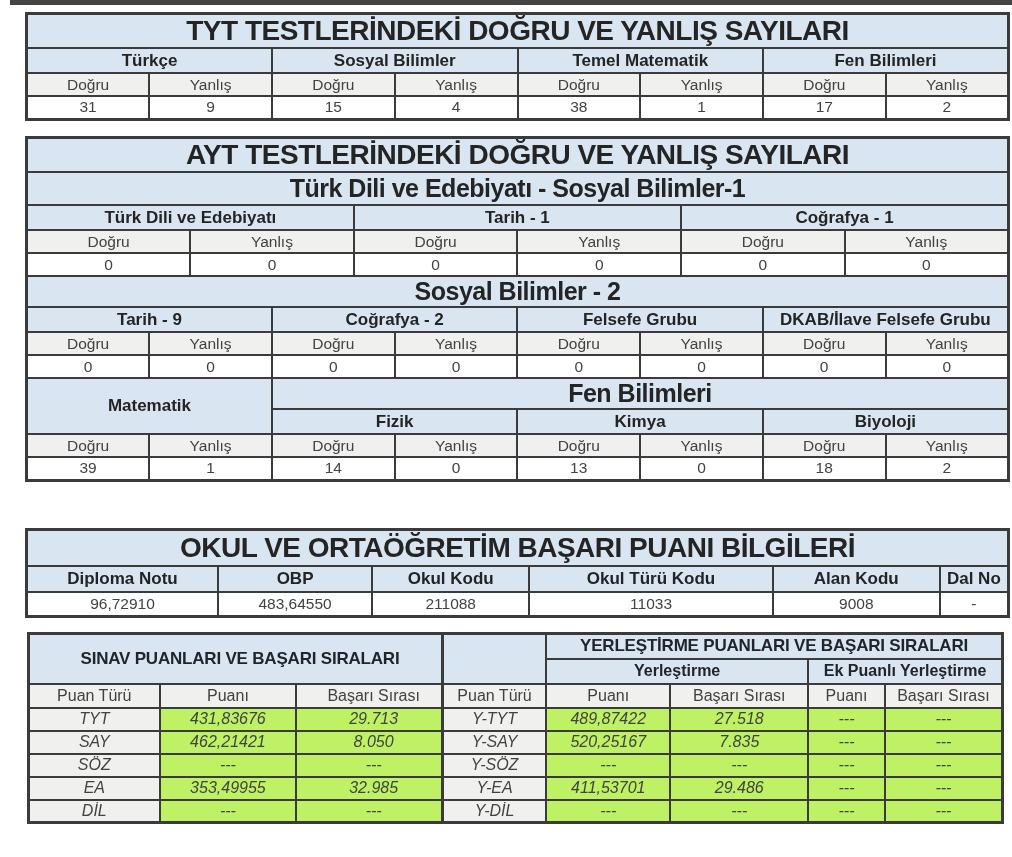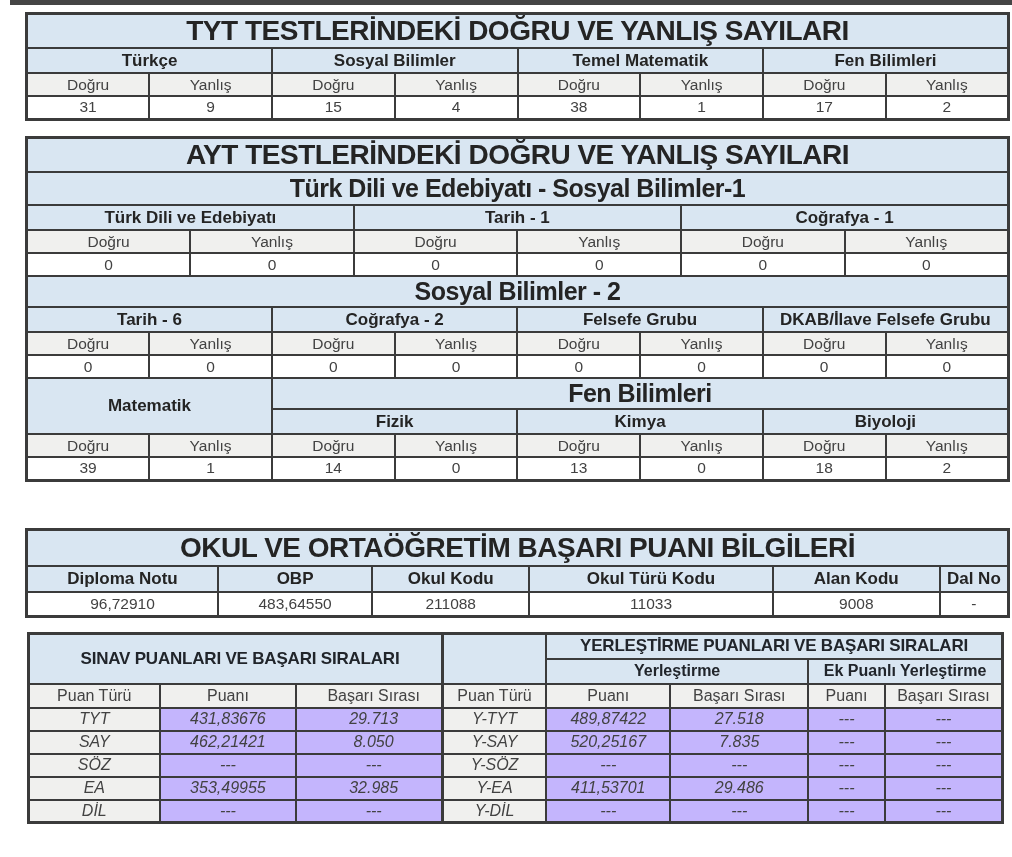--- a/index.html
+++ b/index.html
@@ -9,21 +9,21 @@
     --border-col:#3b3b3b;
     --band-col:#454545;
     --text-dark:#242424;
     --text-mid:#424242;
   }
   html,body{margin:0;padding:0;background:#ffffff;}
   body{font-family:"Liberation Sans","DejaVu Sans",sans-serif;}
   .page{position:relative;width:1012px;height:857px;background:#fff;overflow:hidden;}
   .band{position:absolute;top:0;left:10px;width:1002px;height:5px;background:var(--band-col);}
 
-  table{border-collapse:collapse;table-layout:fixed;position:absolute;background:#c4b5fd;}
+  table{border-collapse:collapse;table-layout:fixed;position:absolute;background:#bef264;}
   table{border:3px solid var(--border-col);}
   td{border:2px solid var(--border-col);text-align:center;vertical-align:middle;
      overflow:hidden;white-space:nowrap;padding:0;color:var(--text-mid);}
 
   .blue{background:var(--header-blue);}
   .gray{background:var(--row-gray);}
 
   .t-title{font-size:28px;font-weight:bold;color:var(--text-dark);letter-spacing:-0.5px;}
   .s-title{font-size:25px;font-weight:bold;color:var(--text-dark);letter-spacing:-0.5px;margin-left:36px;}
   .g-head{font-size:17px;font-weight:bold;color:var(--text-dark);margin-top:27px;}
@@ -158,21 +158,21 @@
       <td colspan="4" class="val">0</td>
       <td colspan="4" class="val">0</td>
       <td colspan="4" class="val">0</td>
       <td colspan="4" class="val">0</td>
       <td colspan="4" class="val">0</td>
     </tr>
     <tr class="r-s2title">
       <td colspan="24" class="blue s-title">Sosyal Bilimler - 2</td>
     </tr>
     <tr class="r-ghead">
-      <td colspan="6" class="blue g-head">Tarih - 6</td>
+      <td colspan="6" class="blue g-head">Tarih - 9</td>
       <td colspan="6" class="blue g-head">Coğrafya - 2</td>
       <td colspan="6" class="blue g-head">Felsefe Grubu</td>
       <td colspan="6" class="blue g-head">DKAB/İlave Felsefe Grubu</td>
     </tr>
     <tr class="r-sub">
       <td colspan="3" class="gray sub">Doğru</td>
       <td colspan="3" class="gray sub">Yanlış</td>
       <td colspan="3" class="gray sub">Doğru</td>
       <td colspan="3" class="gray sub">Yanlış</td>
       <td colspan="3" class="gray sub">Doğru</td>

